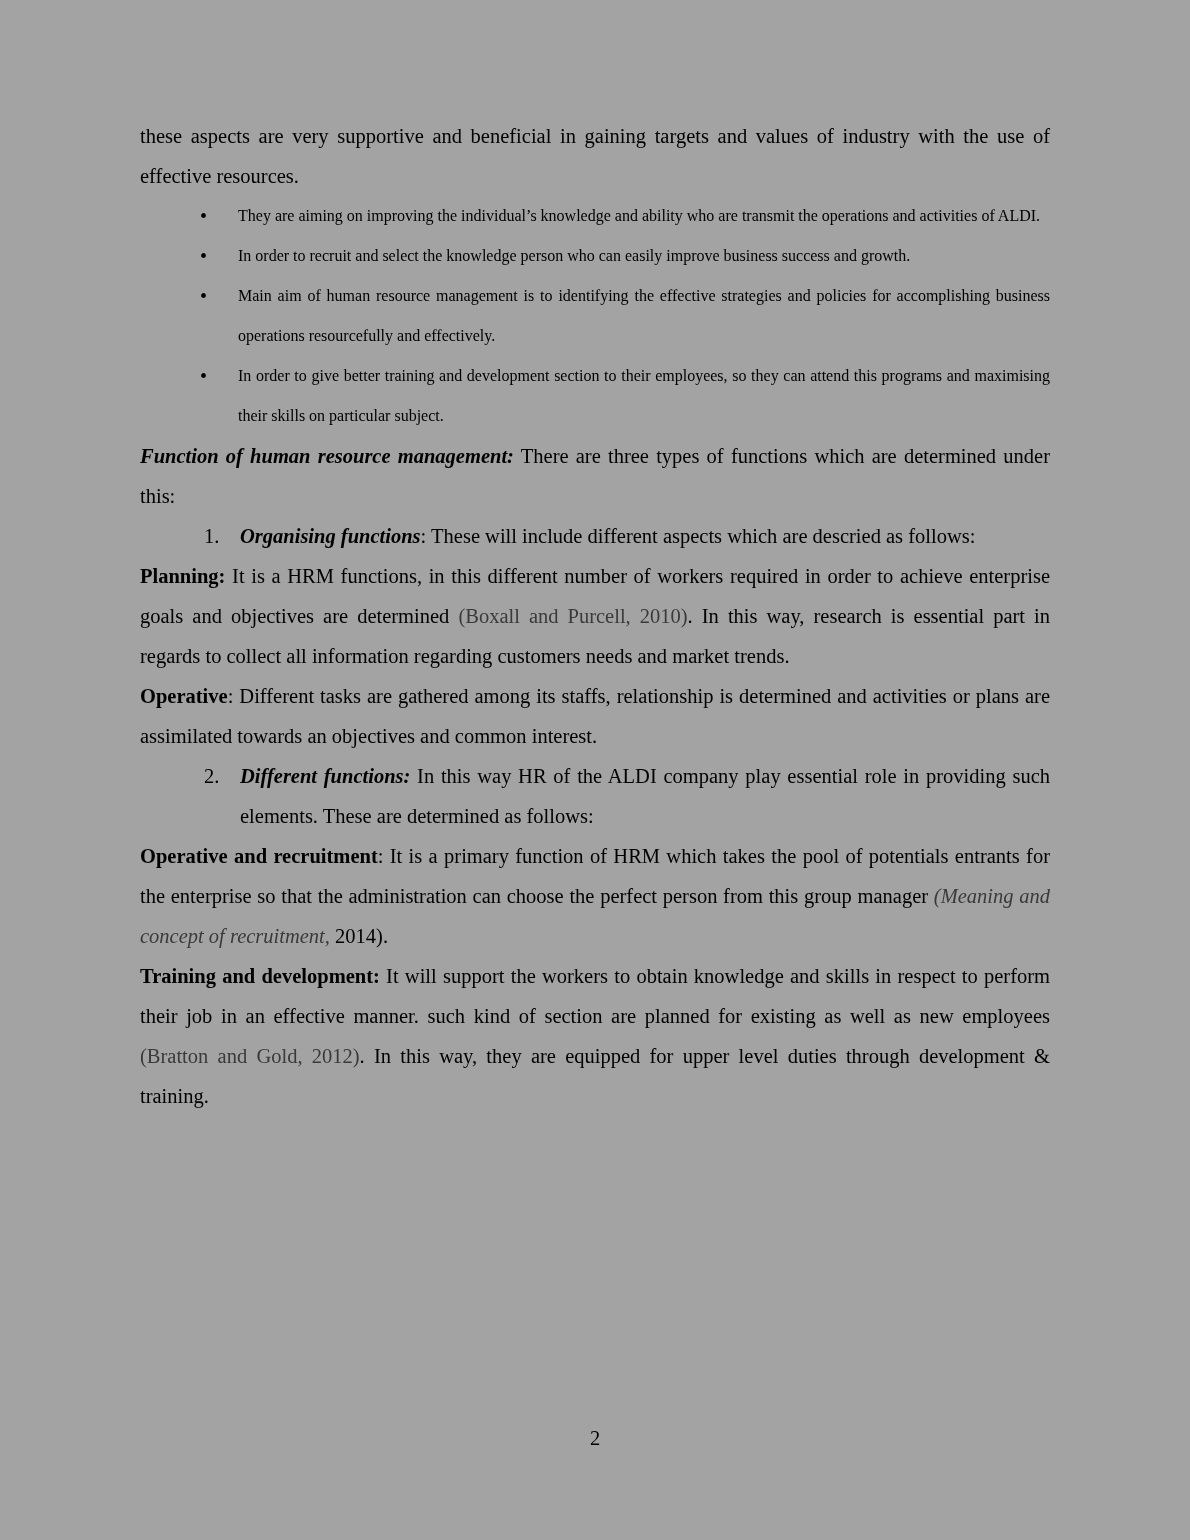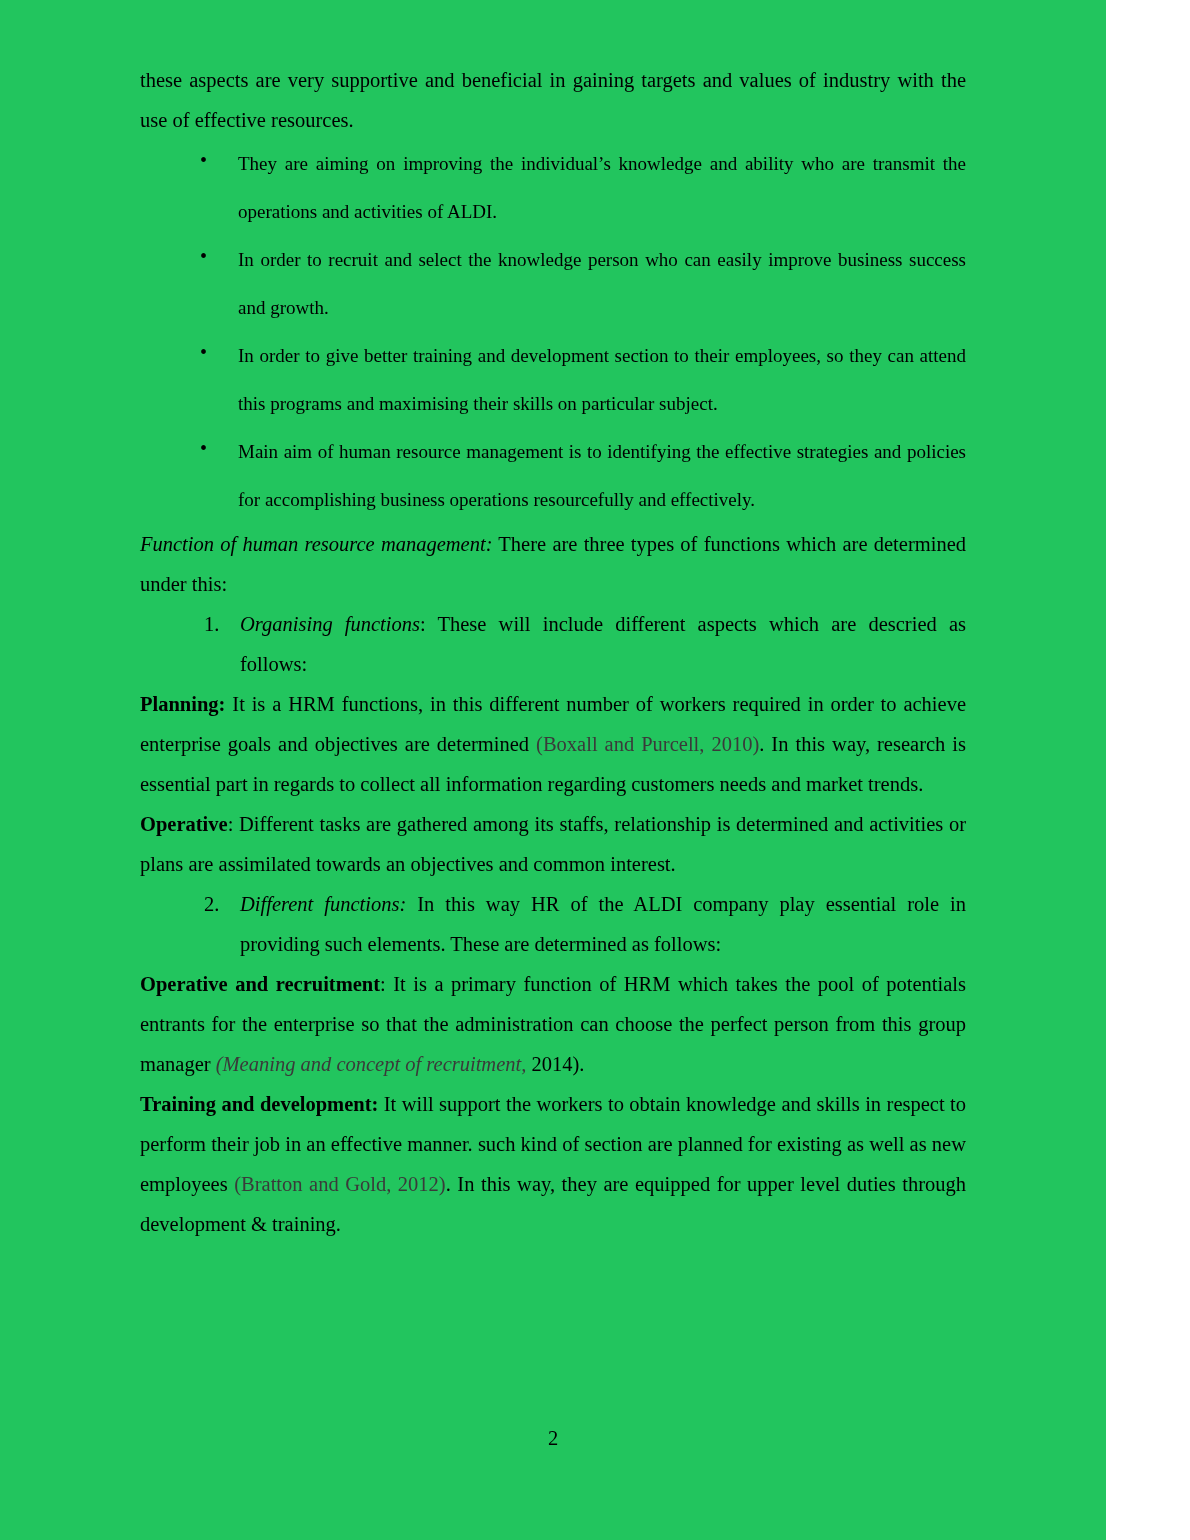--- a/index.html
+++ b/index.html
@@ -5,61 +5,61 @@
   html, body {
     margin: 0;
     padding: 0;
     background: #ffffff;
   }
   body {
     font-family: "Liberation Serif", "DejaVu Serif", serif;
     color: #000000;
   }
   .page {
-    width: 1106px;
+    width: 1190px;
     height: 1540px;
     box-sizing: border-box;
-    padding: 60px 140px 40px 140px;
+    padding: 116px 140px 40px 140px;
     position: relative;
-    background: #22c55e;
+    background: #a3a3a3;
   }
   .para {
     font-size: 20.5px;
     line-height: 40px;
     text-align: justify;
     margin: 0;
   }
   .para.first {
     text-indent: 0;
   }
   b, .b {
     font-weight: bold;
     margin-top: 20px;
   }
   .bi {
-    font-weight: normal;
+    font-weight: bold;
     font-style: italic;
   }
   .i {
     font-style: italic;
   }
   .cite {
     color: #3a3a3a;
   }
   ul.bullets {
     list-style: none;
     margin: 0;
     padding: 0;
   }
   ul.bullets > li {
     position: relative;
     margin: 0 0 0 60px;
     padding-left: 38px;
-    font-size: 19px;
-    line-height: 48px;
+    font-size: 16px;
+    line-height: 40px;
     text-align: justify;
   }
   ul.bullets > li::before {
     content: "\2022";
     position: absolute;
     left: 0;
     top: 0;
     font-size: 20px;
     line-height: 40px;
   }
@@ -96,22 +96,22 @@
 </head>
 <body>
 
 <div class="page">
 
   <p class="para first">these aspects are very supportive and beneficial in gaining targets and values of industry with the use of effective resources.</p>
 
   <ul class="bullets">
     <li>They are aiming on improving the individual’s knowledge and ability who are transmit the operations and activities of ALDI.</li>
     <li>In order to recruit and select the knowledge person who can easily improve business success and growth.</li>
+    <li>Main aim of human resource management is to identifying the effective strategies and policies for accomplishing business operations resourcefully and effectively.</li>
     <li>In order to give better training and development section to their employees, so they can attend this programs and maximising their skills on particular subject.</li>
-    <li>Main aim of human resource management is to identifying the effective strategies and policies for accomplishing business operations resourcefully and effectively.</li>
   </ul>
 
   <p class="para">
     <span class="bi">Function of human resource management:</span><span> There are three types of functions which are determined under this:</span>
   </p>
 
   <ol class="numlist">
     <li>
       <span class="marker">1.</span><span class="bi">Organising functions</span><span>: These will include different aspects which are descried as follows:</span>
     </li>

